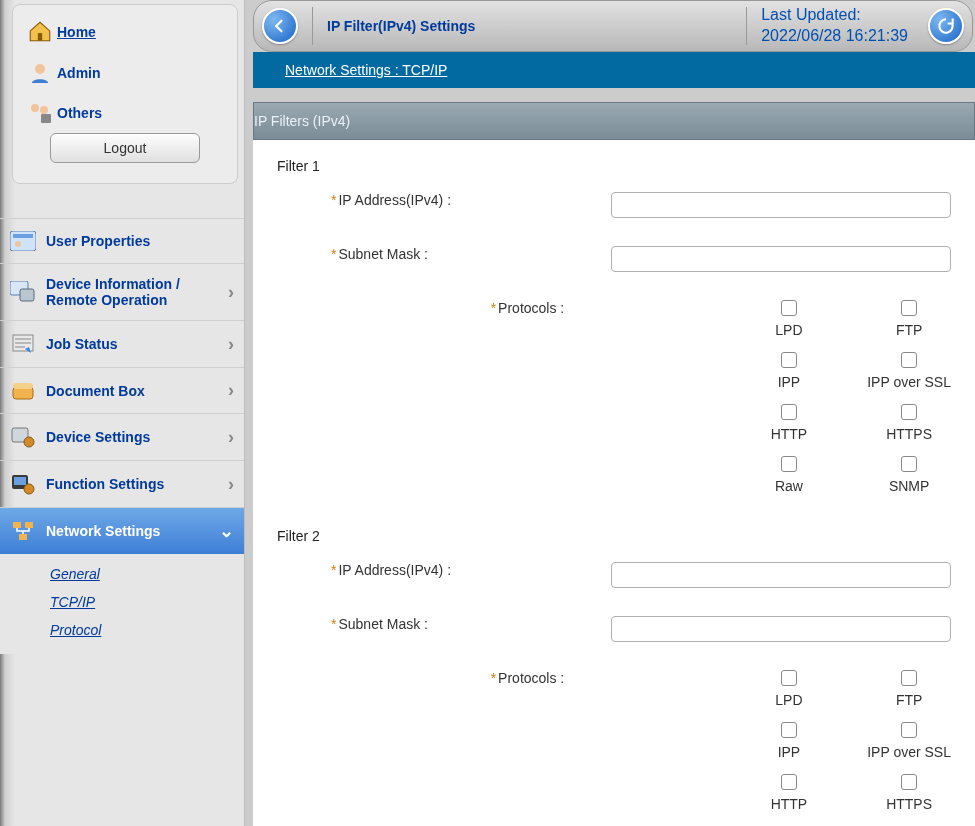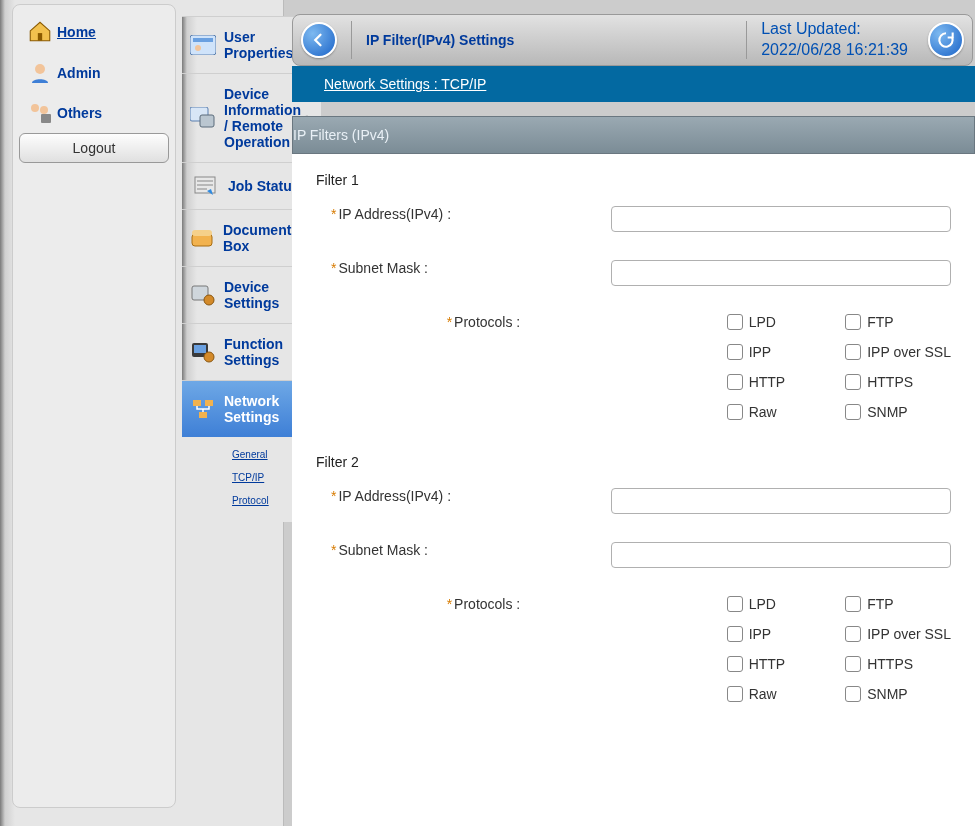--- a/index.html
+++ b/index.html
@@ -8,24 +8,25 @@
     font-size: 14px;
     width: 975px;
     height: 826px;
     overflow: hidden;
     display: flex;
     background: #ccc;
   }
 
   
   .sidebar {
-    width: 284px;
+    width: 245px;
     background: linear-gradient(to right, #7a7a7a 0, #d0d0d0 5px, #e6e6e6 15px);
     border-right: 1px solid #bbb;
     display: flex;
+    flex-direction: column;
   }
   .side-top {
     background: #ececec;
     border: 1px solid #ccc;
     border-radius: 8px;
     margin: 4px 6px 18px 12px;
     padding: 6px 6px 16px 6px;
   }
   .side-row {
     display: flex;
@@ -73,38 +74,39 @@
 
   .sub-items {
     background: #e6e6e6;
     padding: 6px 0 10px 50px;
   }
   .sub-items a {
     display: block;
     padding: 6px 0;
     color: #003a9c;
     text-decoration: underline;
-    font-size: 10px;
+    font-size: 14px;
+    font-style: italic;
   }
 
   .nav-icon { width: 30px; display:inline-flex; justify-content:center; }
 
   
   .main {
     flex: 1;
     display: flex;
     flex-direction: column;
     min-width: 0;
   }
   .topbar {
     height: 52px;
     background: linear-gradient(#e2e2e2, #b8b8b8);
     border: 1px solid #999;
-    border-radius: 8px;
-    margin: 14px 2px 0 8px;
+    border-radius: 19px;
+    margin: 0 2px 0 8px;
     display: flex;
     align-items: center;
     padding: 0 8px;
     gap: 8px;
   }
   .back-btn {
     width: 36px; height: 36px; border-radius: 50%;
     background: radial-gradient(circle at 30% 30%, #7db9f0, #1a63c8);
     border: 2px solid #fff;
     display:flex; align-items:center; justify-content:center;
@@ -163,21 +165,21 @@
     border-radius: 4px;
     padding: 4px 6px;
     font-size:14px;
   }
 
   .proto-grid {
     display:flex;
     gap: 60px;
   }
   .proto-col { display:flex; flex-direction:column; gap:14px; }
-  .proto-col label { display:flex; align-items:center; gap:6px; color:#333; }
+  .proto-col label { display:flex; align-items:center; gap:6px; color:#333;flex-direction:column; }
   .cb {
     width:16px; height:16px; border:1px solid #888; border-radius:3px;
     display:inline-block; background:#fff;
   }
 </style>
 </head>
 <body>
 
 <div class="sidebar">
   <div class="side-top">

